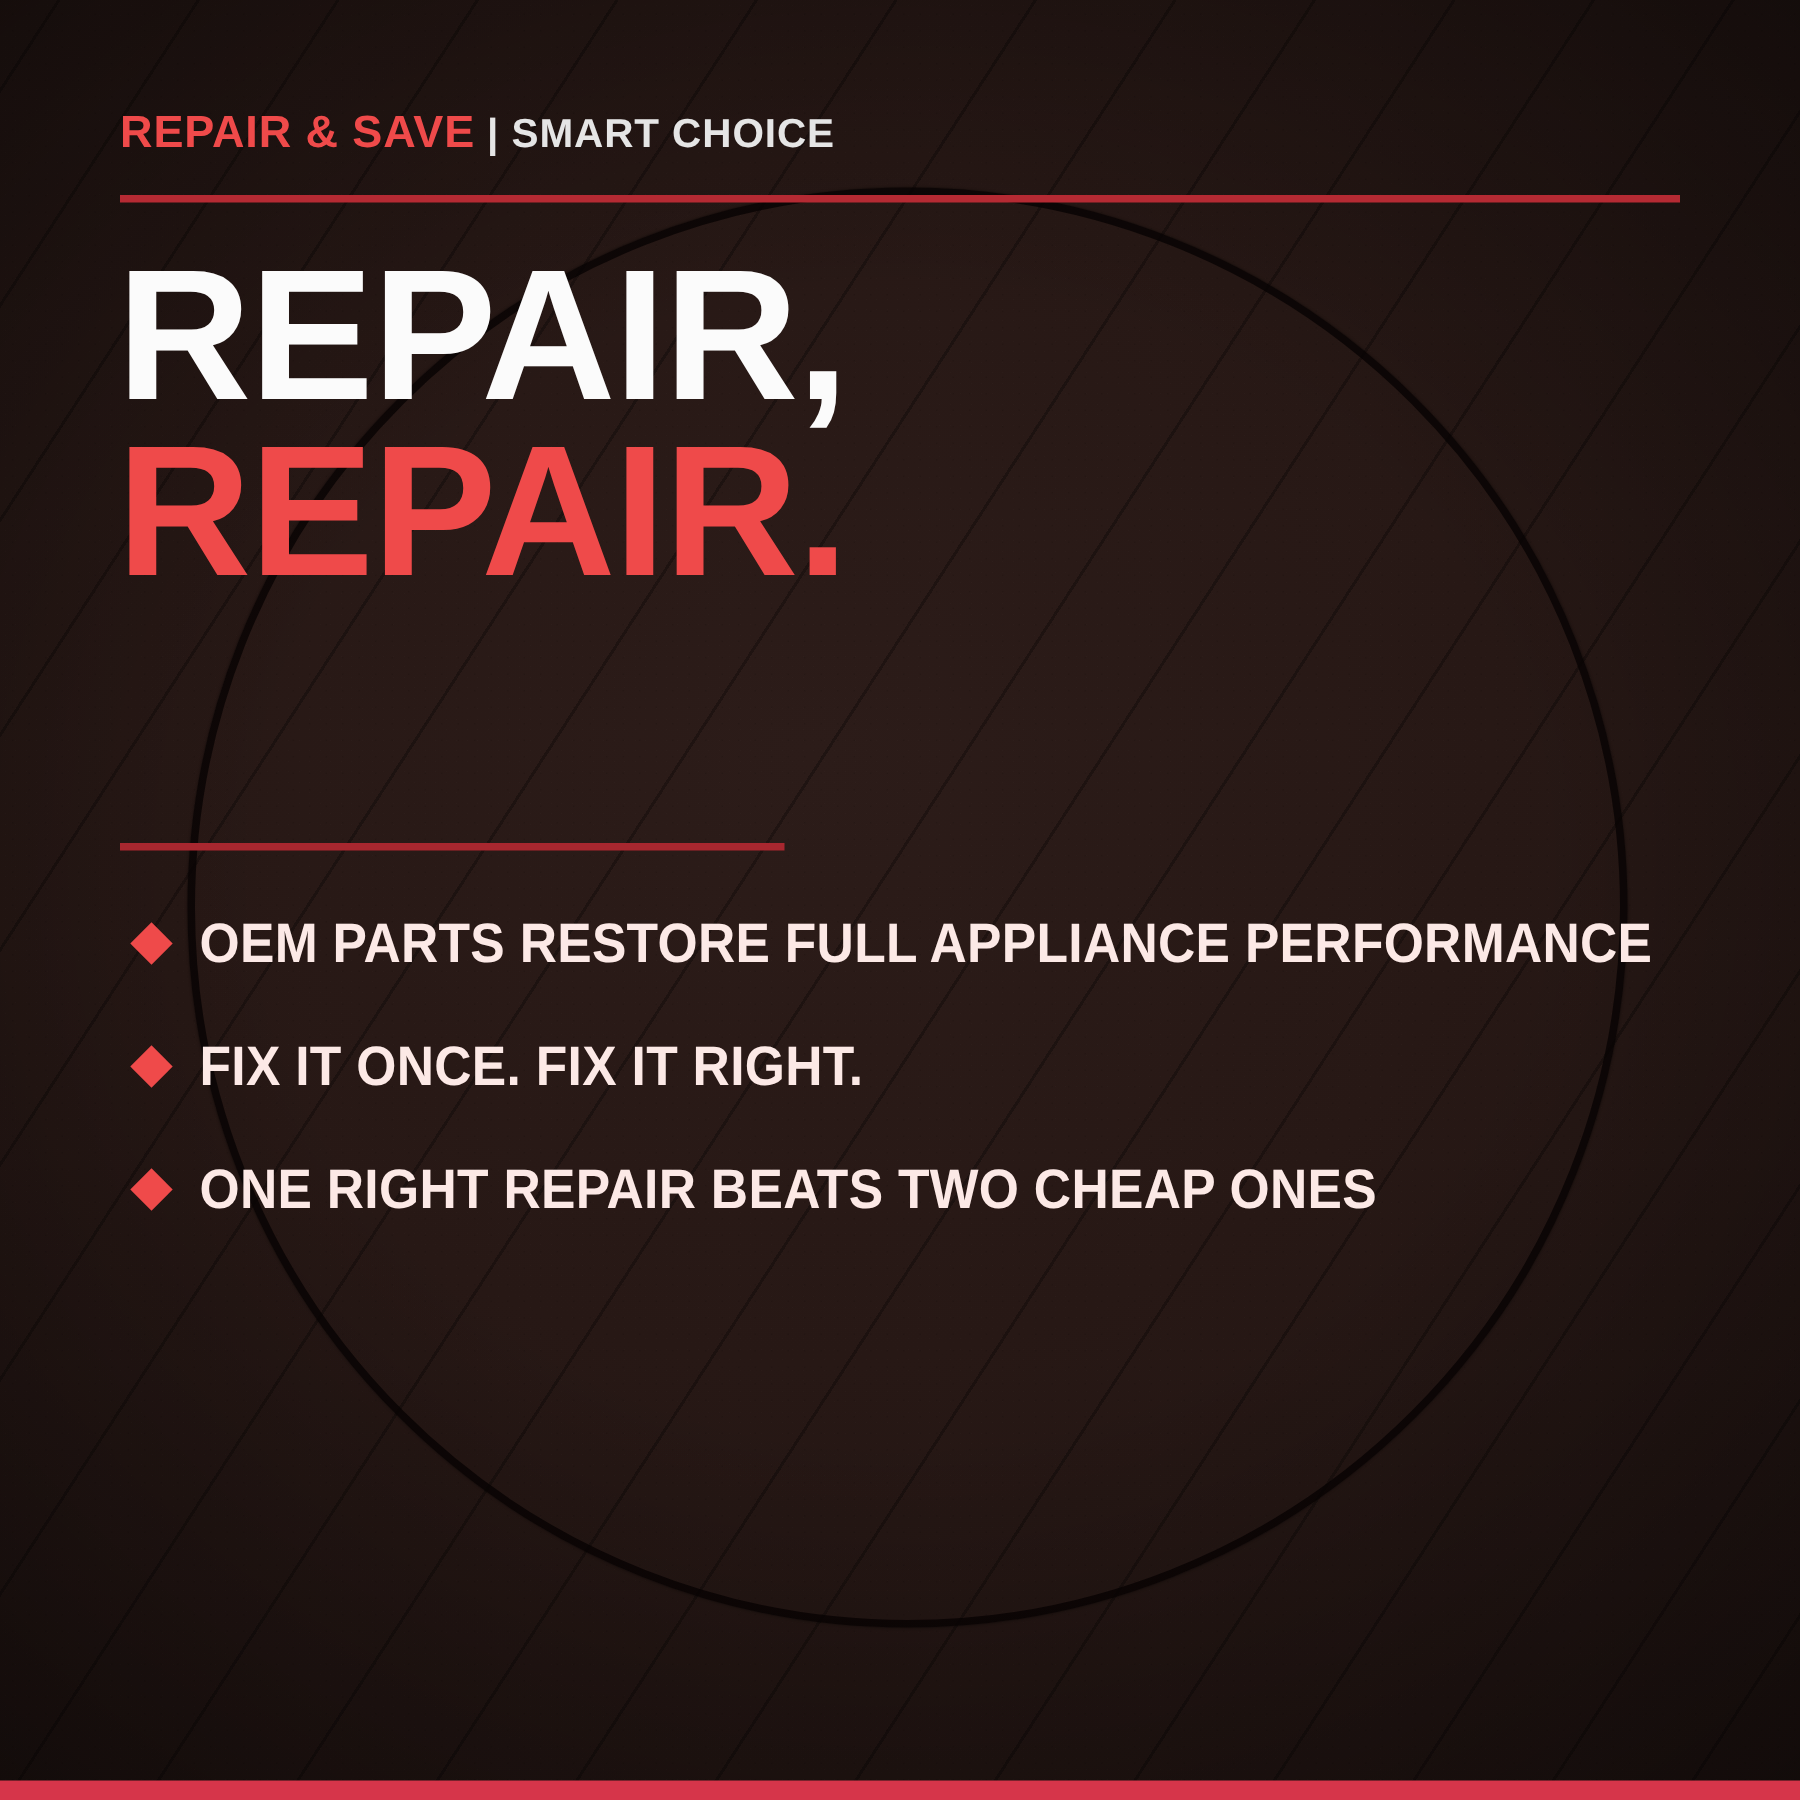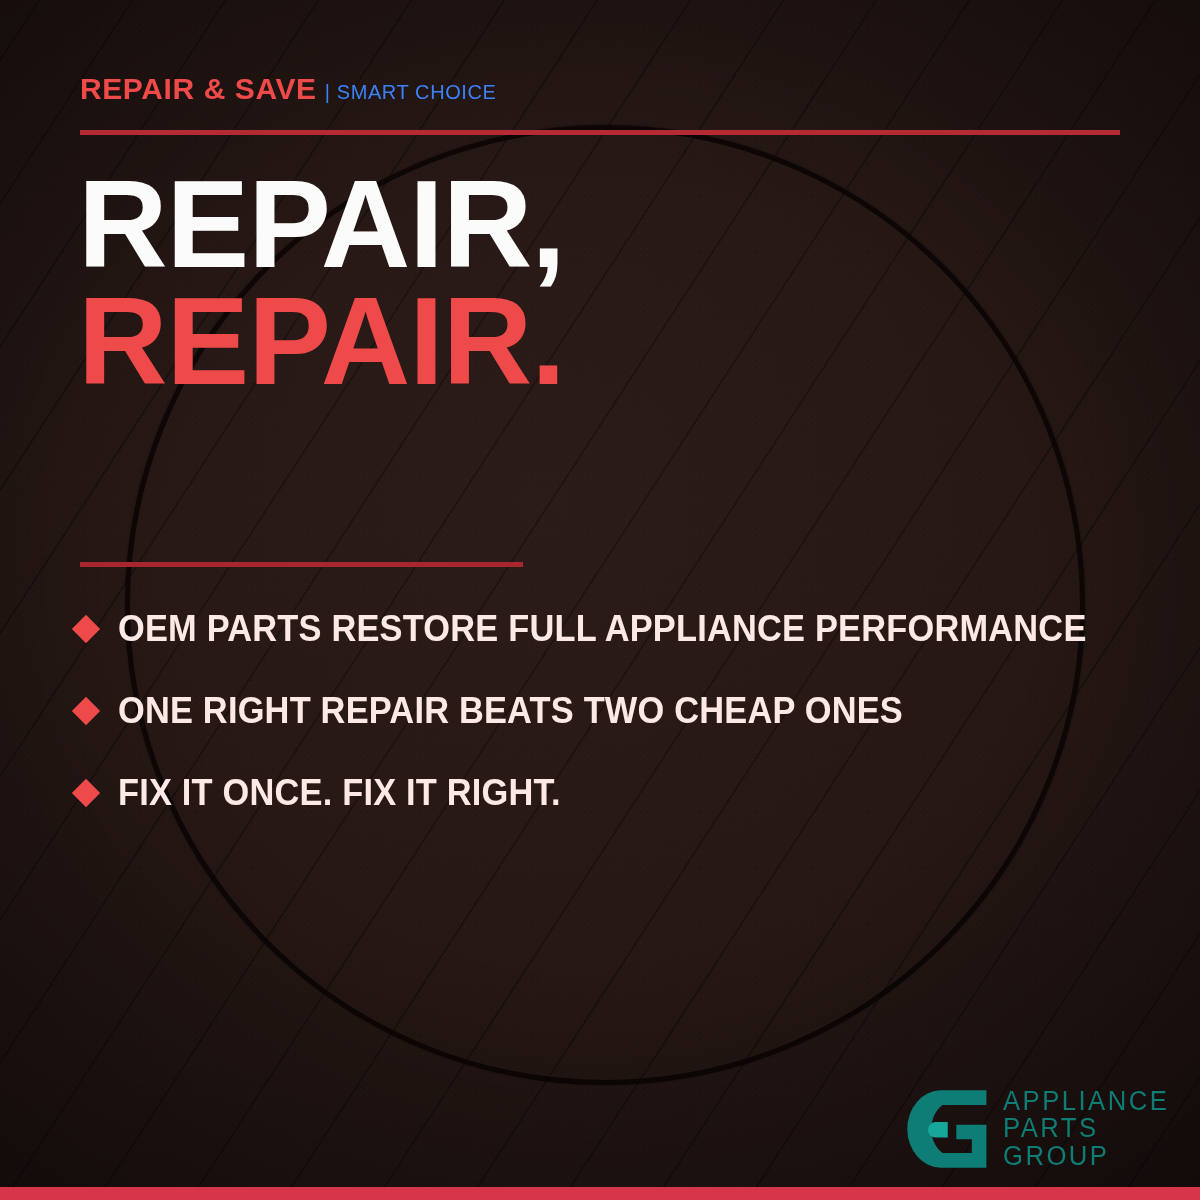--- a/index.html
+++ b/index.html
@@ -76,24 +76,24 @@
     line-height: 1;
   }
   .eyebrow .strong {
     font-size: 30px;
     font-weight: bold;
     letter-spacing: 0.6px;
     color: #ef4a4a;
     text-align: center;
   }
   .eyebrow .light {
-    font-size: 20px;
-    font-weight: normal;
+    font-size: 27px;
+    font-weight: bold;
     letter-spacing: 0.6px;
-    color: #3b82f6;
+    color: #e5e5e5;
     margin-left: 8px;
   }
 
   .rule-top {
     position: absolute;
     left: 80px;
     top: 130px;
     width: 1040px;
     height: 5px;
     background: #b52a33;
@@ -123,21 +123,21 @@
     position: absolute;
     left: 80px;
     top: 562px;
     width: 443px;
     height: 5px;
     background: #a8272f;
   }
 
   .bullets {
     position: absolute;
-    left: 76px;
+    left: 91px;
     top: 588px;
     width: 1080px;
   }
   .bullet {
     display: flex;
     align-items: center;
     height: 82px;
   }
   .bullet .diamond {
     width: 20px;
@@ -223,36 +223,25 @@
 
     <div class="rule-mid"></div>
 
     <div class="bullets">
       <div class="bullet">
         <span class="diamond"></span>
         <span class="btext">OEM PARTS RESTORE FULL APPLIANCE PERFORMANCE</span>
       </div>
       <div class="bullet">
         <span class="diamond"></span>
-        <span class="btext">ONE RIGHT REPAIR BEATS TWO CHEAP ONES</span>
+        <span class="btext">FIX IT ONCE. FIX IT RIGHT.</span>
       </div>
       <div class="bullet">
         <span class="diamond"></span>
-        <span class="btext">FIX IT ONCE. FIX IT RIGHT.</span>
+        <span class="btext">ONE RIGHT REPAIR BEATS TWO CHEAP ONES</span>
       </div>
     </div>
 
-    <div class="logo">
-      <svg class="logo-mark" viewBox="0 0 100 100">
-        <path d="M97 5 H44 A39 45 0 0 0 44 95 H97 V45 H62 V62 H80 V78 H46 A28 33 0 0 1 46 22 H97 Z" fill="#0e7d75"></path>
-        <path d="M38 42 H52 V60 H38 A9 9 0 0 1 38 42 Z" fill="#16a79a"></path>
-      </svg>
-      <div class="logo-words">
-        <span>APPLIANCE</span>
-        <span>PARTS</span>
-        <span>GROUP</span>
-      </div>
-    </div>
 
   </div>
 
   <div class="bottom-stripe"></div>
 </div>
 
 </body></html>

